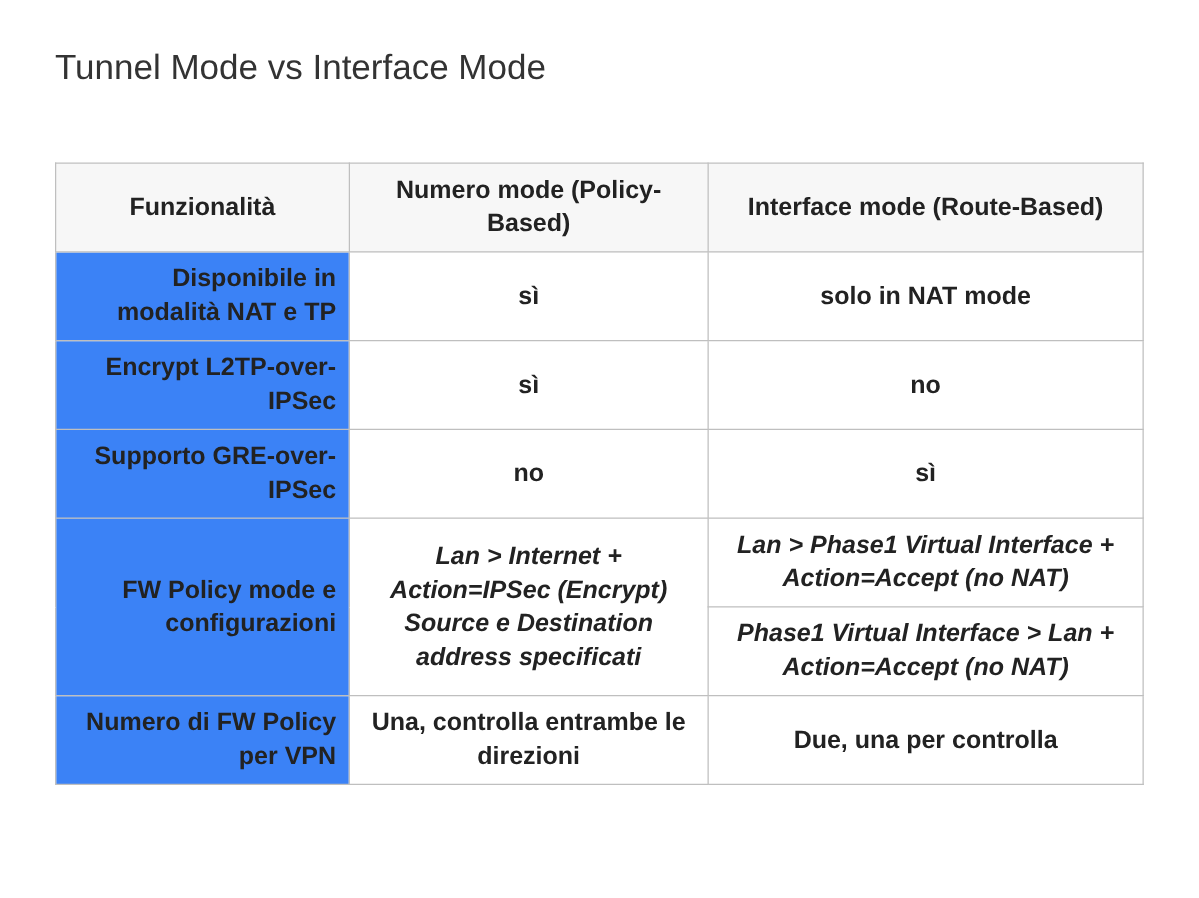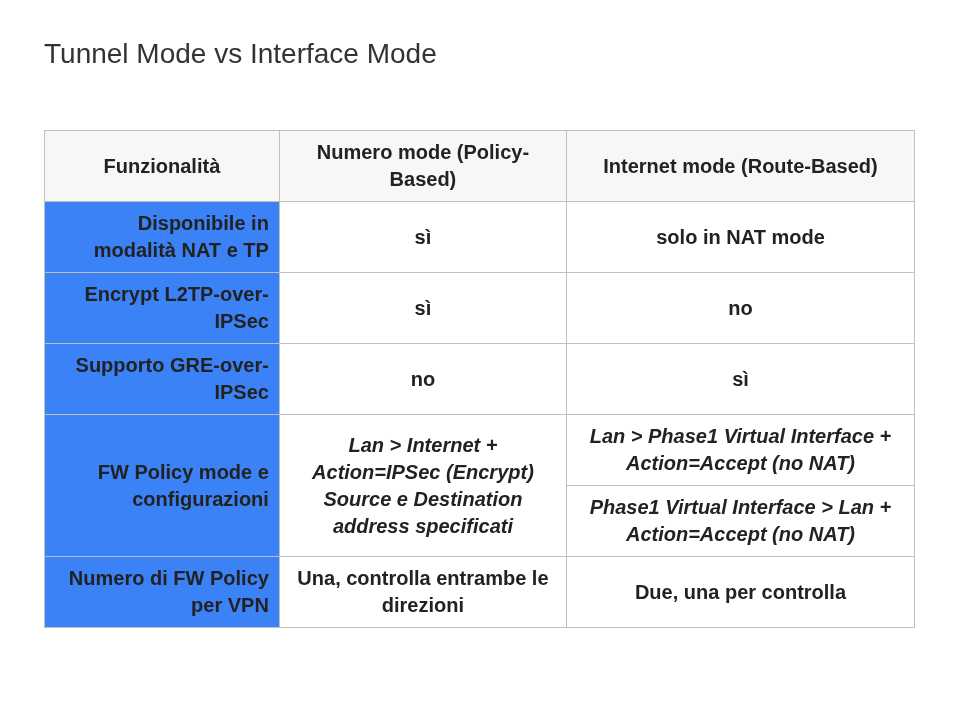--- a/index.html
+++ b/index.html
@@ -29,21 +29,21 @@
   <table>
     <colgroup>
       <col style="width:27%">
       <col style="width:33%">
       <col style="width:40%">
     </colgroup>
     <thead>
       <tr>
         <th class="col-h">Funzionalità</th>
         <th class="col-h">Numero mode (Policy-Based)</th>
-        <th class="col-h">Internet mode (Route-Based)</th>
+        <th class="col-h">Interface mode (Route-Based)</th>
       </tr>
     </thead>
     <tbody>
       <tr>
         <th class="row-h">Disponibile in modalità NAT e TP</th>
         <td class="cell">sì</td>
         <td class="cell">solo in NAT mode</td>
       </tr>
       <tr>
         <th class="row-h">Encrypt L2TP-over-IPSec</th>

